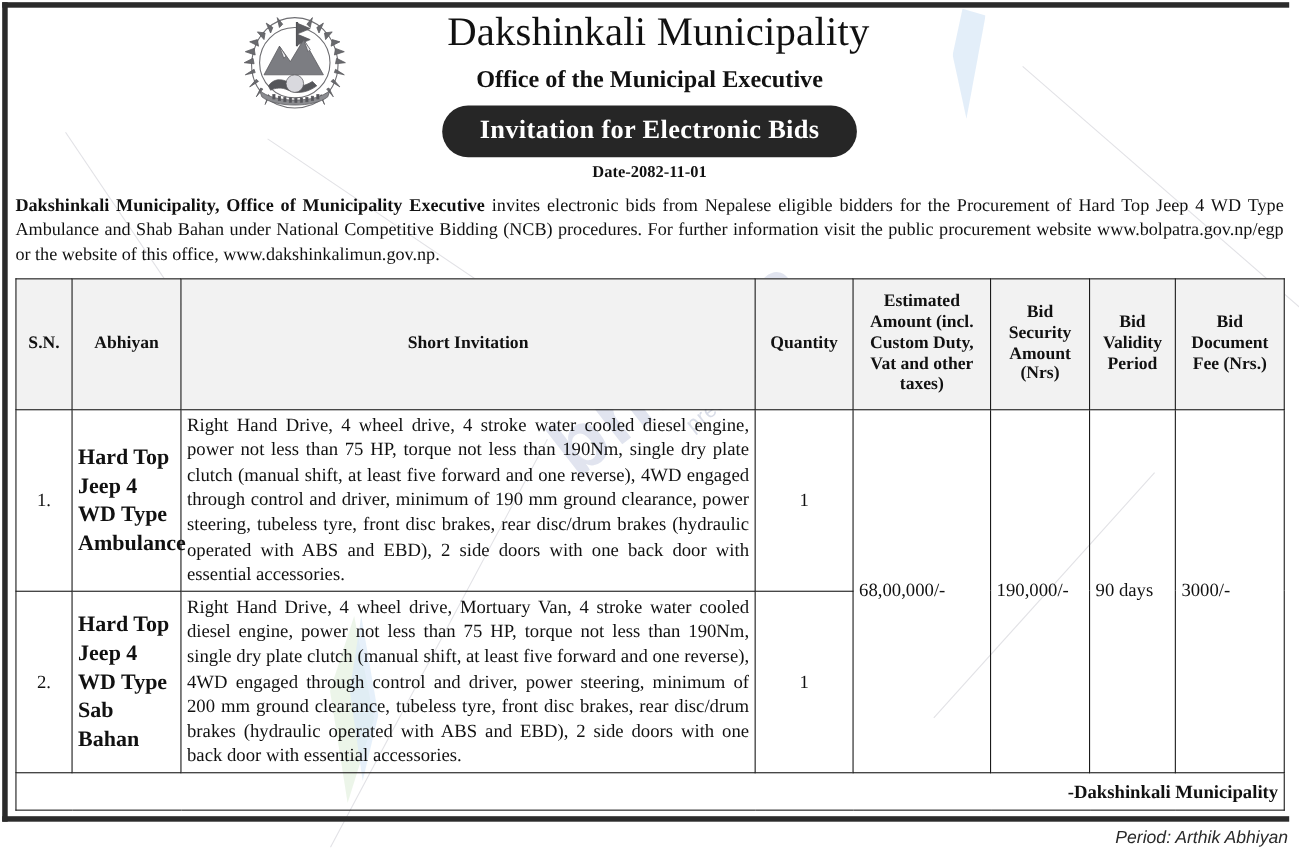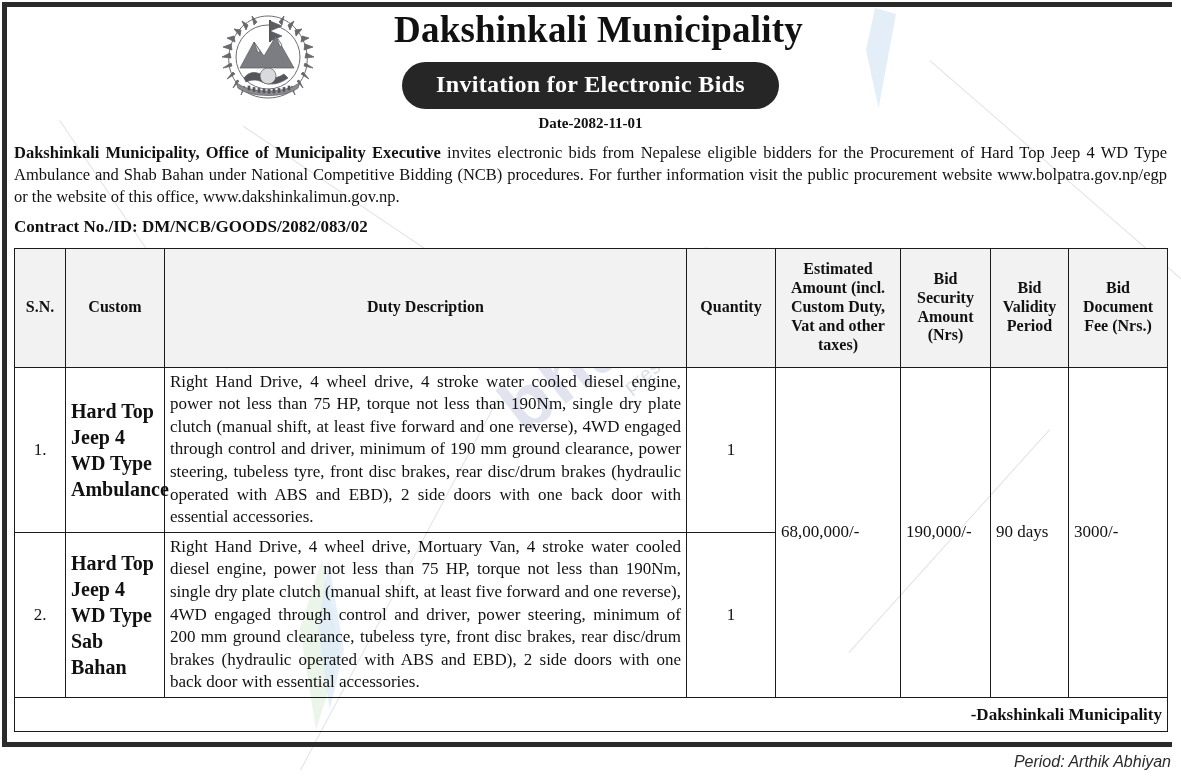--- a/index.html
+++ b/index.html
@@ -99,21 +99,21 @@
   }
   .emblem {
     position: absolute;
     left: 218px;
     top: 12px;
     width: 100px;
     height: 92px;
   }
   .org-name {
     font-size: 37px;
-    font-weight: bold;
+    font-weight: normal;
     letter-spacing: .2px;
     line-height: 1.1;
     margin: 2px 0 0 16px;
   }
   .org-sub1 {
     font-size: 22px;
     font-weight: bold;
     margin-top: 8px;
   }
   .org-sub2 {
@@ -279,49 +279,49 @@
           <rect x="50" y="77.2" width="2" height="4"></rect>
             <rect x="55" y="77" width="2" height="4"></rect>
           <rect x="60" y="76.5" width="2" height="4"></rect>
             <rect x="65" y="75.5" width="2" height="4"></rect>
           <rect x="70" y="74" width="2" height="4"></rect>
         </g>
       </g>
     </svg>
 
     <div class="org-name">Dakshinkali Municipality</div>
+    <div class="org-sub1">Office of the Municipal Executive</div>
 
     <div class="banner-wrap">
       <span class="banner">Invitation for Electronic Bids</span>
     </div>
 
     <div class="date-line">Date-2082-11-01</div>
   </div>
 
   <div class="body-block"><b>Dakshinkali Municipality, Office of Municipality Executive</b><span> invites electronic bids from Nepalese eligible bidders for the Procurement of Hard Top Jeep 4 WD Type Ambulance and Shab Bahan under National Competitive Bidding (NCB) procedures. For further information visit the public procurement website www.bolpatra.gov.np/egp or the website of this office, www.dakshinkalimun.gov.np.</span></div>
 
-  <div class="contract-line">Contract No./ID: DM/NCB/GOODS/2082/083/02</div>
 
   <div class="tbl-wrap">
     <table class="bid">
       <colgroup>
         <col style="width:51px">
         <col style="width:99px">
         <col style="width:522px">
         <col style="width:89px">
         <col style="width:125px">
         <col style="width:90px">
         <col style="width:78px">
         <col style="width:99px">
       </colgroup>
       <thead>
         <tr>
           <th>S.N.</th>
-          <th>Custom</th>
-          <th>Duty Description</th>
+          <th>Abhiyan</th>
+          <th>Short Invitation</th>
           <th>Quantity</th>
           <th>Estimated Amount (incl. Custom Duty, Vat and other taxes)</th>
           <th>Bid Security Amount (Nrs)</th>
           <th>Bid Validity Period</th>
           <th>Bid Document Fee (Nrs.)</th>
         </tr>
       </thead>
       <tbody>
         <tr>
           <td class="c-sn">1.</td>

